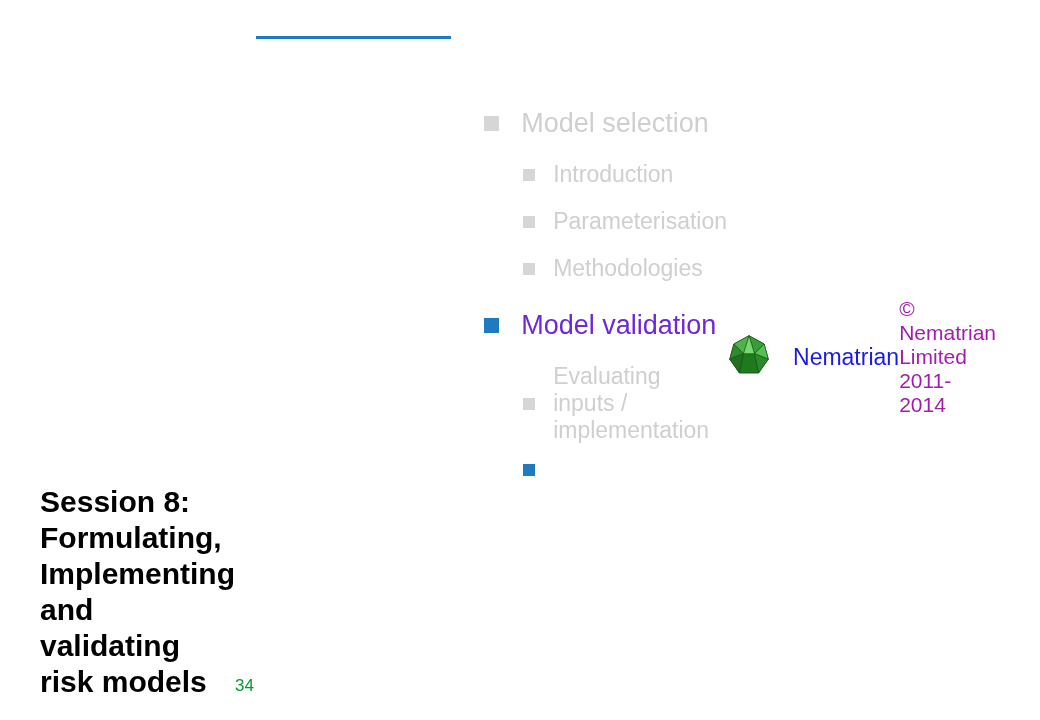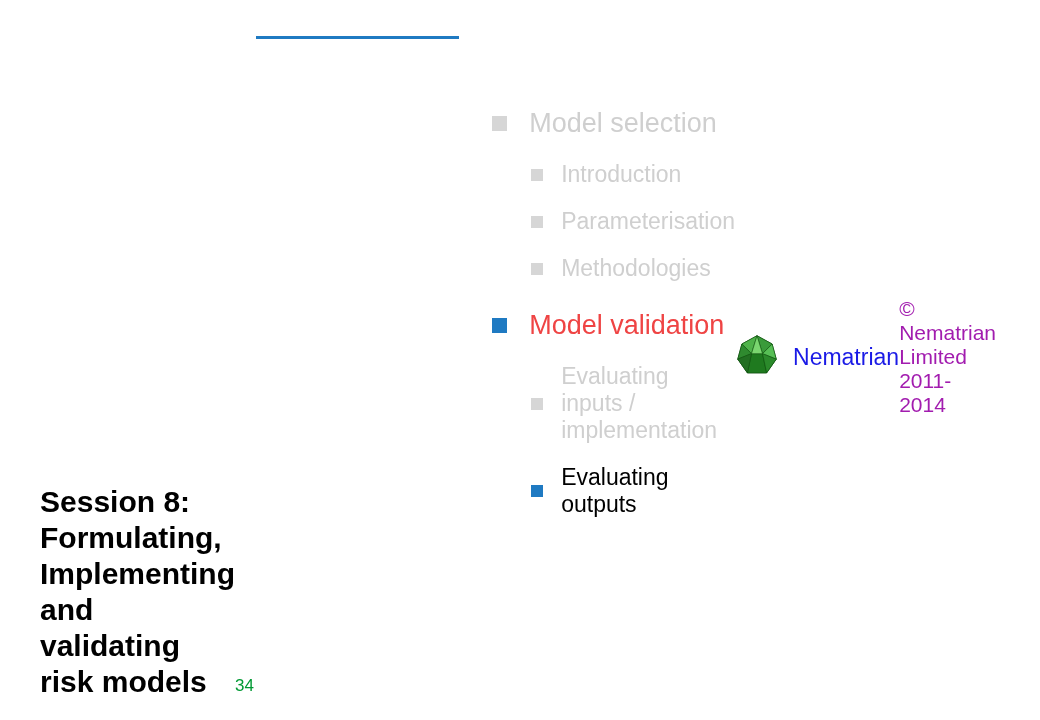--- a/index.html
+++ b/index.html
@@ -68,41 +68,41 @@
     .bullet-l2 {
       width: 12px;
       height: 12px;
       flex-shrink: 0;
       margin-right: 18px;
     }
     .bullet-active { background: #1f7ac2; }
     .bullet-dim { background: #d6d6d6; }
     .text-l1 {
       font-size: 27px;
-      color: #ef4444;
+      color: #6d28d9;
     }
     .text-l2 {
       font-size: 23px;
       color: #000000;
     }
     .text-dim { color: #cfcfcf; }
     .sub-group {
       margin-top: 4px;
       margin-bottom: 28px;
     }
     .footer {
       display: flex;
       align-items: center;
       justify-content: space-between;
       padding-bottom: 14px;
     }
     .footer-left {
       display: flex;
       align-items: center;
-      gap: 14px;
+      gap: 22px;
     }
     .logo-svg {
       width: 44px;
       height: 44px;
     }
     .brand {
       font-size: 23px;
       color: #1a1ae6;
     }
     .copyright {
@@ -147,21 +147,20 @@
       <span class="bullet-l1 bullet-active"></span>
       <span class="text-l1">Model validation</span>
     </div>
     <div class="sub-group">
       <div class="item-l2">
         <span class="bullet-l2 bullet-dim"></span>
         <span class="text-l2 text-dim">Evaluating inputs / implementation</span>
       </div>
       <div class="item-l2">
         <span class="bullet-l2 bullet-active"></span>
-        <span class="text-l2">Evaluating outputs</span>
       </div>
     </div>
 
   </div>
 
   <div class="footer">
     <div class="footer-left">
       <span>
         <svg class="logo-svg" viewBox="0 0 64 64">
           <defs>

